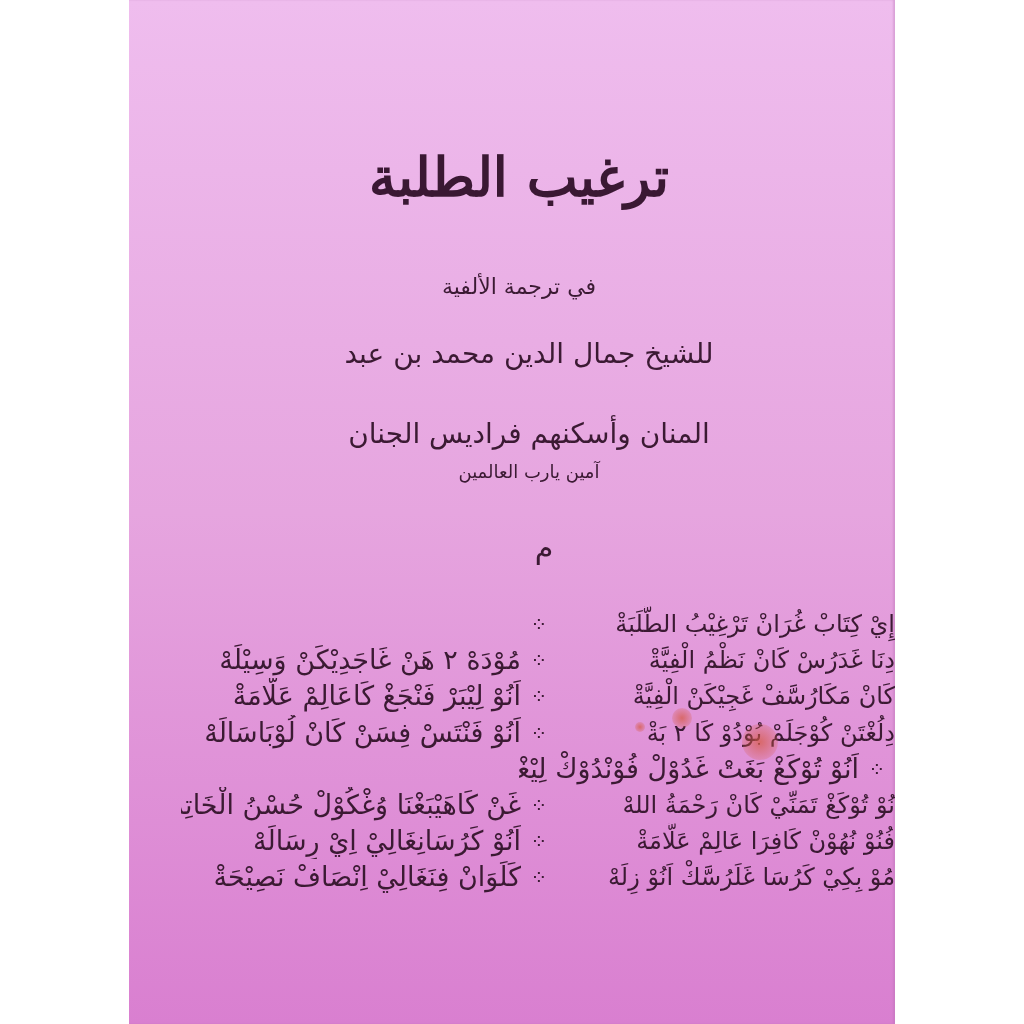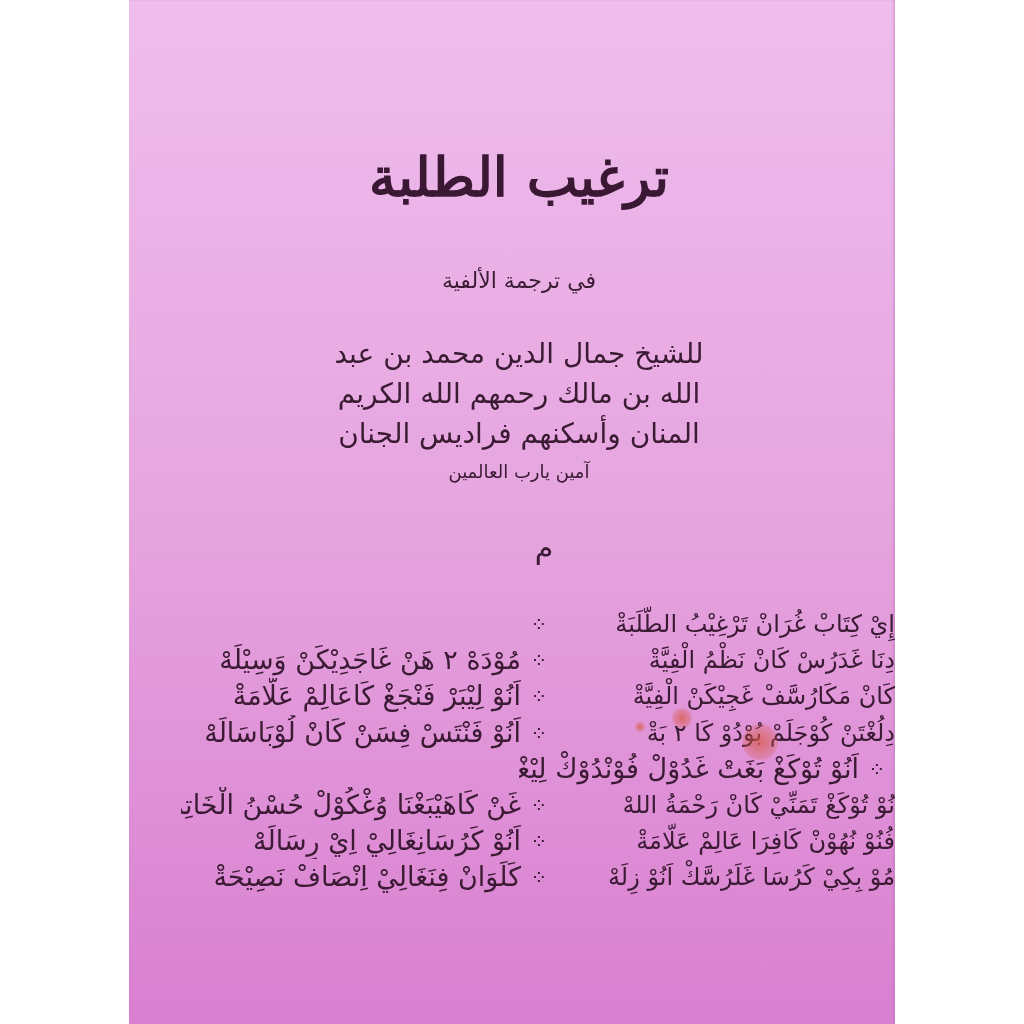--- a/index.html
+++ b/index.html
@@ -39,28 +39,28 @@
       line-height: 130px;
       font-weight: bold;
       color: #3a1833;
       text-align: center;
       direction: rtl;
       letter-spacing: 2px;
     }
     .subtitle {
       position: absolute;
       left: 200px;
-      top: 266px;
+      top: 272px;
       width: 380px;
       font-size: 22px;
       line-height: 30px;
     }
     .dedication {
       position: absolute;
-      left: 190px;
+      left: 200px;
       width: 400px;
       font-size: 28px;
       line-height: 40px;
       text-align: center;
     }
     .d1 { top: 334px; }
     .d2 { top: 374px; }
     .d3 { top: 414px; }
     .d4 { top: 452px; font-size: 18px; }
     .mark {
@@ -120,21 +120,20 @@
 </head>
 <body>
 
 <div class="page" style="background: linear-gradient(rgb(239, 189, 238) 0%, rgb(230, 165, 223) 50%, rgb(217, 127, 208) 100%); color: rgb(59, 26, 51);">
 
   <div class="title">ترغيب الطلبة</div>
 
   <div class="ar subtitle">في ترجمة الألفية</div>
 
   <div class="ar dedication d1">للشيخ جمال الدين محمد بن عبد</div>
-  <div class="ar dedication d2">الله بن مالك رحمهم الله الكريم</div>
   <div class="ar dedication d3">المنان وأسكنهم فراديس الجنان</div>
   <div class="ar dedication d4">آمين يارب العالمين</div>
 
   <div class="ar mark">م</div>
 
   <div class="verses">
     <div class="verse-row">
       <div class="hemistich-right">إِيْ كِتَابْ غُرَانْ تَرْغِيْبُ الطَّلَبَةْ</div>
       <div class="sep">⁘</div>
     </div>

